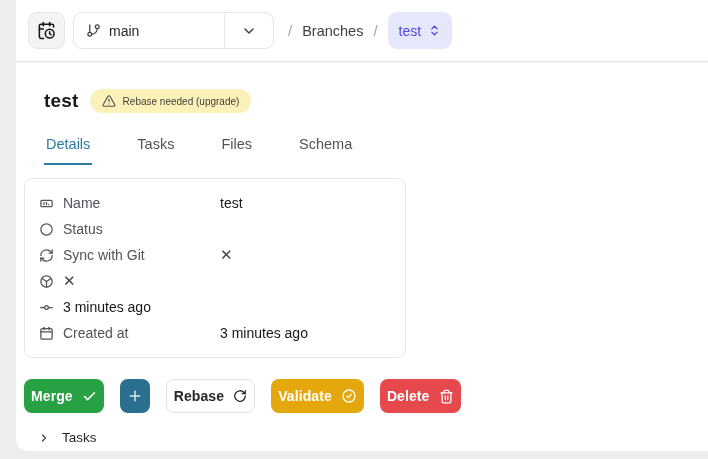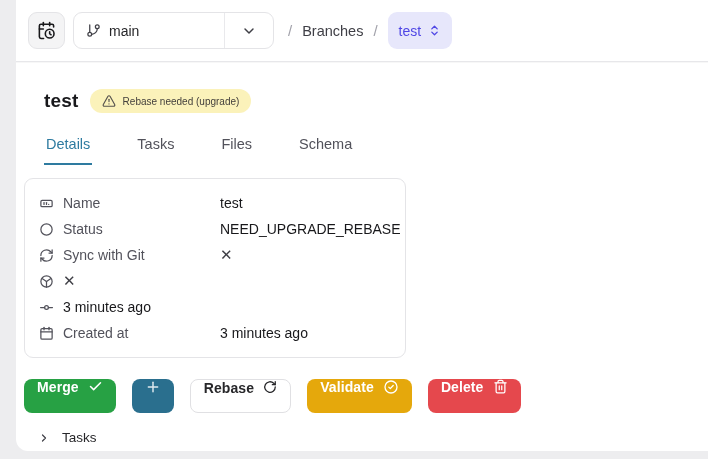--- a/index.html
+++ b/index.html
@@ -87,22 +87,22 @@
   .d-row { display:flex; align-items:center; height:26px; padding-left:14px; font-size:14px; }
   .d-row .d-icon { flex:0 0 16px; height:16px; color:#52525b; margin-right:8px; display:flex; align-items:center; }
   .d-row .d-label { flex:0 0 157px; color:#52525b; }
   .d-row .d-value { color:#18181b; }
   .d-row .d-value.cross { font-size:15px; color:#3f3f46; }
 
   
   .actions { display:flex; gap:16px; margin:21px 0 0 8px; }
   .btn {
     height:34px; border-radius:8px; border:none;
-    display:inline-flex; align-items:flex-start; gap:9px;
-    padding:0 13px; font-family:inherit; font-size:14px; font-weight:600;
+    display:inline-flex; align-items:center; gap:9px;
+    padding:0 7px; font-family:inherit; font-size:14px; font-weight:600;
     color:#fff; cursor:pointer; letter-spacing:.1px;
   }
   .btn svg { flex:0 0 auto; }
   .btn-green  { background:#27a144; }
   .btn-teal   { background:#2a6f8e; }
   .btn-white  { background:#ffffff; color:#27272a; border:1px solid #e0e0e3; }
   .btn-yellow { background:#e5a80c; }
   .btn-red    { background:#e5484d; }
 
   
@@ -205,21 +205,20 @@
         <span class="d-value">test</span>
       </div>
 
       <div class="d-row">
         <span class="d-icon">
           <svg width="15" height="15" viewBox="0 0 24 24" fill="none" stroke="currentColor" stroke-width="2">
               <circle cx="12" cy="12" r="9"></circle>
             </svg>
         </span>
         <span class="d-label">Status</span>
-        <span class="d-value">NEED_UPGRADE_REBASE</span>
       </div>
 
       <div class="d-row">
         <span class="d-icon">
           <svg width="15" height="15" viewBox="0 0 24 24" fill="none" stroke="currentColor" stroke-width="2" stroke-linecap="round" stroke-linejoin="round">
             <path d="M3 12a9 9 0 0 1 15.74-6L21 8"></path>
               <path d="M21 3v5h-5"></path>
             <path d="M21 12a9 9 0 0 1-15.74 6L3 16"></path>
               <path d="M8 16H3v5"></path>
           </svg>

